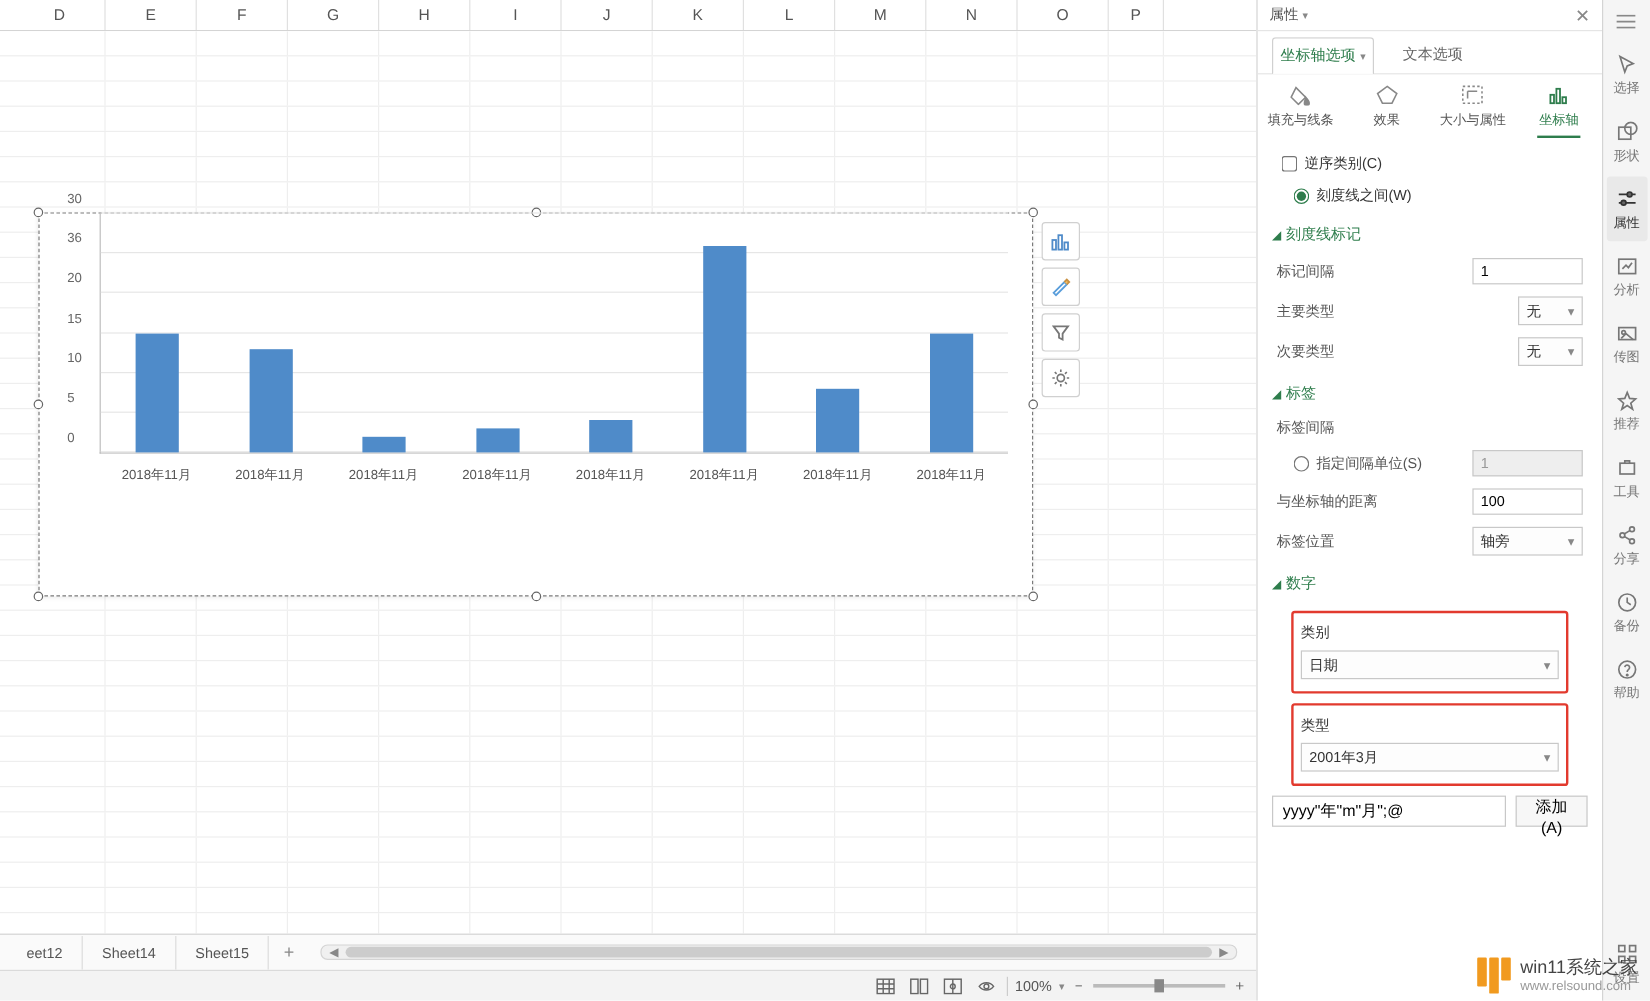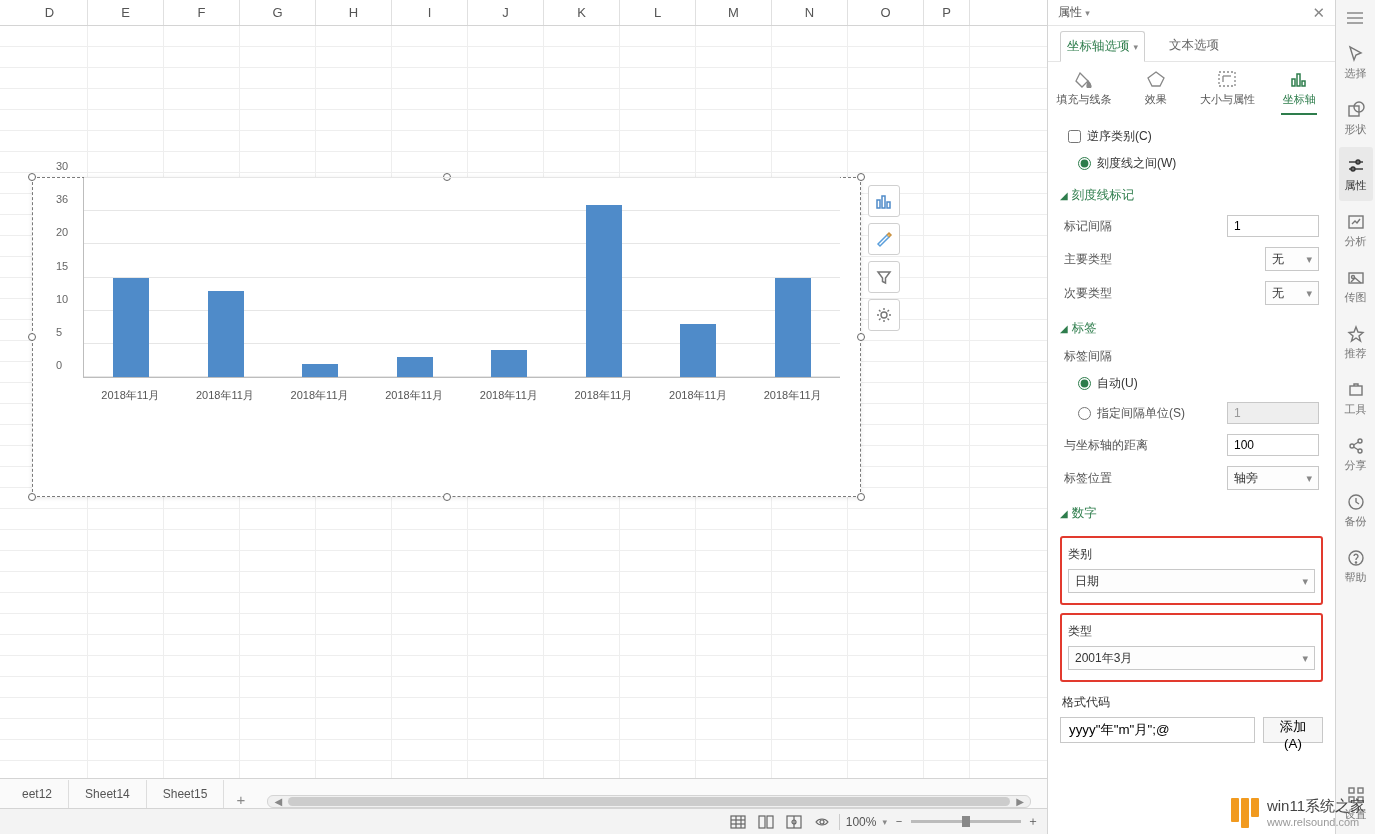--- a/index.html
+++ b/index.html
@@ -140,21 +140,21 @@
       border: 1px solid #d0d0d0;
       background: #fff;
       border-radius: 3px;
       display: flex; align-items: center; justify-content: center;
       color: #555;
     }
     
     
     .tabs-row {
       display: flex;
-      align-items: flex-end;
+      align-items: center;
       height: 30px;
       border-top: 1px solid #d4d4d4;
       background: #fafafa;
       padding: 0 6px;
       position: relative;
     }
     .sheet-tab {
       padding: 0 16px;
       height: 28px;
       line-height: 28px;
@@ -261,21 +261,21 @@
     .form-row label { color: #555; }
     .form-row input[type=text],
     .form-row select {
       width: 92px; height: 22px; border: 1px solid #c8c8c8;
       background: #fff; font-size: 12px; padding: 0 6px;
     }
     .sub-indent { padding-left: 18px; }
     
     .red-box {
       border: 2px solid #e23a2e; border-radius: 3px;
-      padding: 8px 6px 10px; margin: 8px 0;
+      padding: 8px 6px 10px; margin: 8px 16px;
     }
     .select-full {
       width: 100%; height: 24px; border: 1px solid #c8c8c8; background: #fdfdfd;
       padding: 0 6px; font-size: 12px; color: #333; margin-top: 6px;
       display: flex; align-items: center; justify-content: space-between;
     }
     .select-full .arrow { color: #888; font-size: 11px; }
     
     .format-row {
       display: flex; gap: 8px; align-items: center;
@@ -1149,24 +1149,20 @@
         </div>
       </div>
 
       <div class="section-head">
         <span class="tri">◢</span>
           <span>标签</span>
       </div>
       <div class="form-row">
           <label>标签间隔</label>
         </div>
-      <div class="row-opt sub-indent">
-        <input type="radio" checked="" style="">
-        <label>自动(U)</label>
-      </div>
       <div class="form-row sub-indent">
         <div style="display:flex;align-items:center;gap:6px">
           <input type="radio" style="">
           <label>指定间隔单位(S)</label>
         </div>
         <input type="text" disabled="" style="background: rgb(238, 238, 238); color: rgb(153, 153, 153);" value="1">
       </div>
       <div class="form-row">
         <label>与坐标轴的距离</label>
         <input type="text" value="100" style="">
@@ -1189,23 +1185,20 @@
           <span>日期</span>
             <span class="arrow">▾</span>
         </div>
       </div>
       <div class="red-box">
         <label>类型</label>
         <div class="select-full">
           <span>2001年3月</span>
             <span class="arrow">▾</span>
         </div>
-      </div>
-      <div style="padding:4px 2px 6px">
-        <label>格式代码</label>
       </div>
       <div class="format-row">
         <input type="text" value="yyyy&quot;年&quot;m&quot;月&quot;;@" style="">
         <button class="add-btn">添加(A)</button>
       </div>
     </div>
   </div>
 
   <div class="right-rail">
     <div class="rail-burger">

